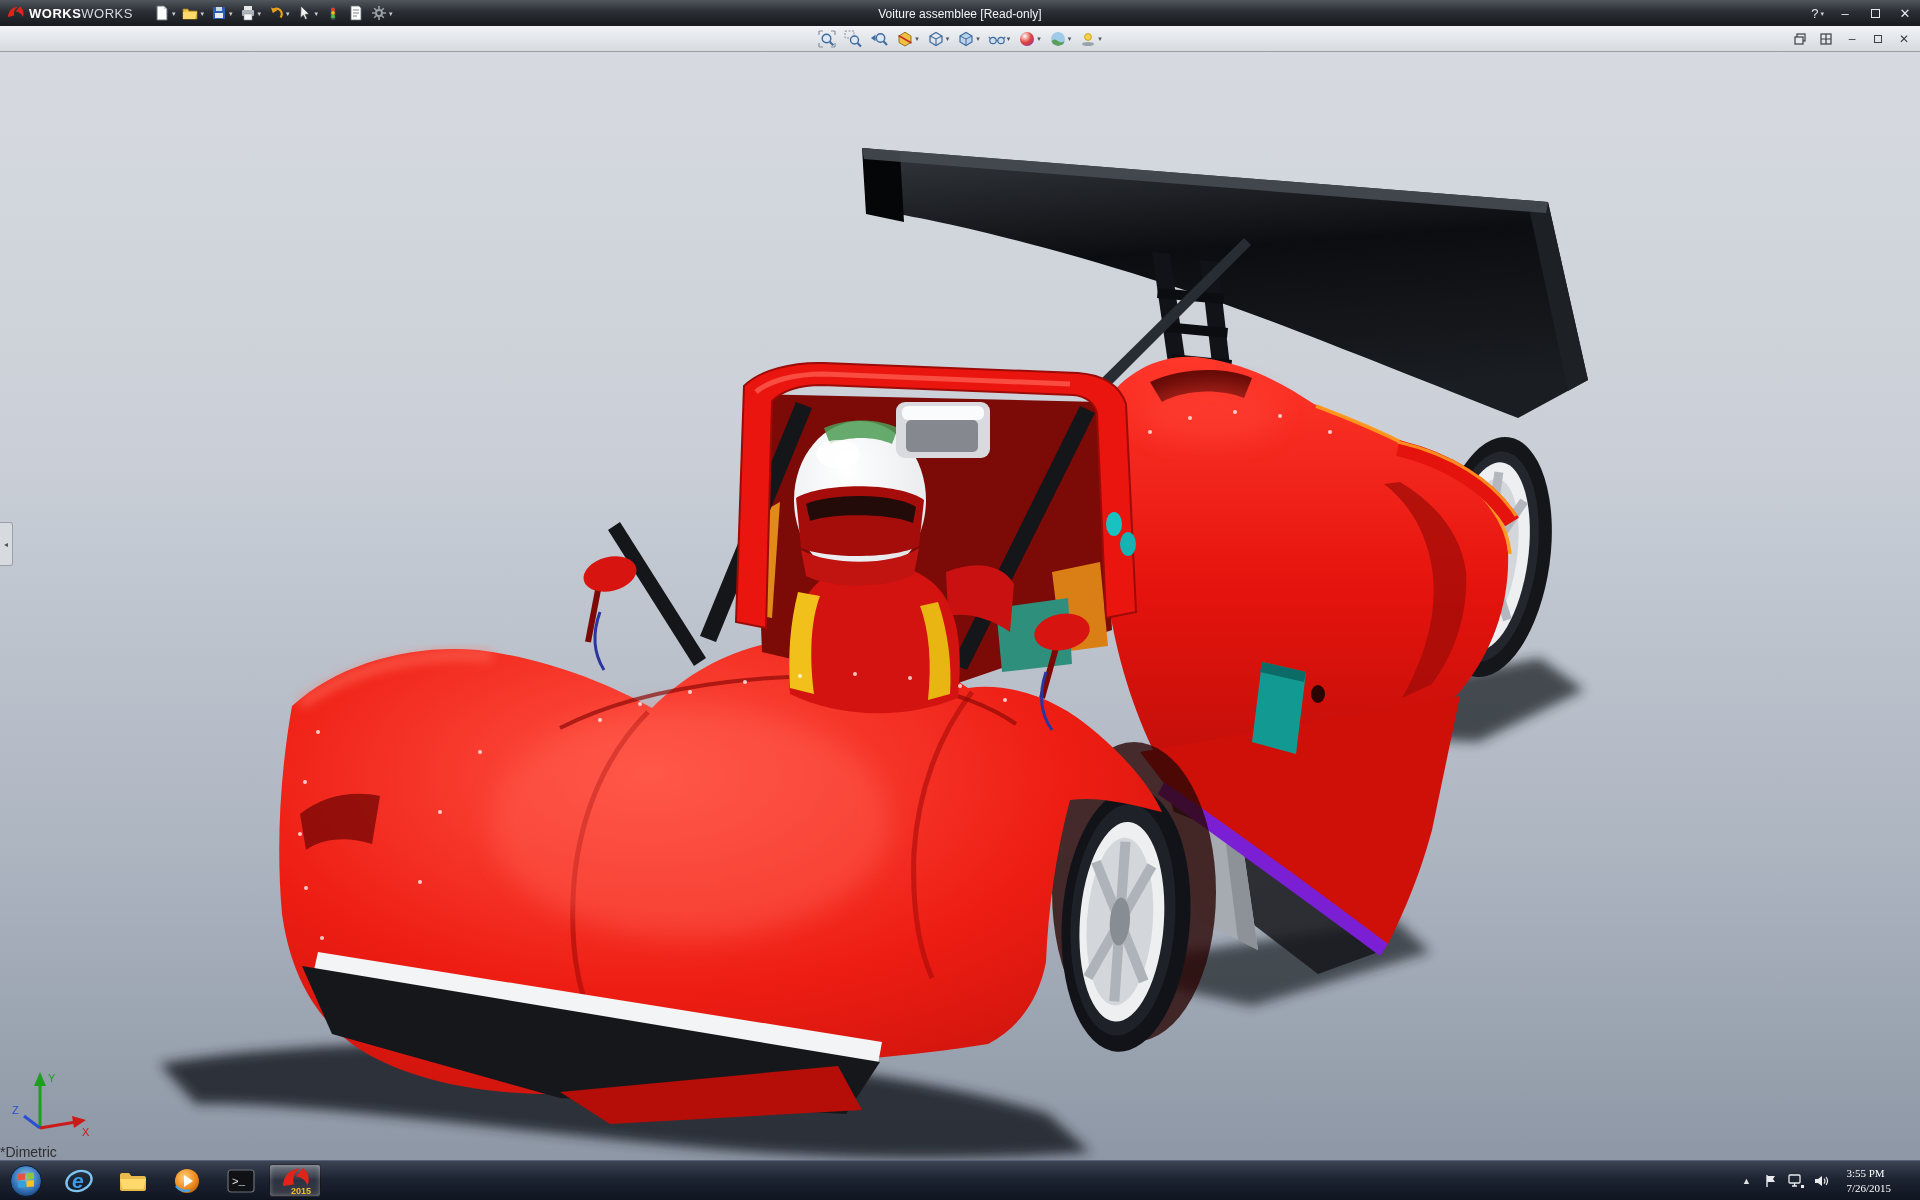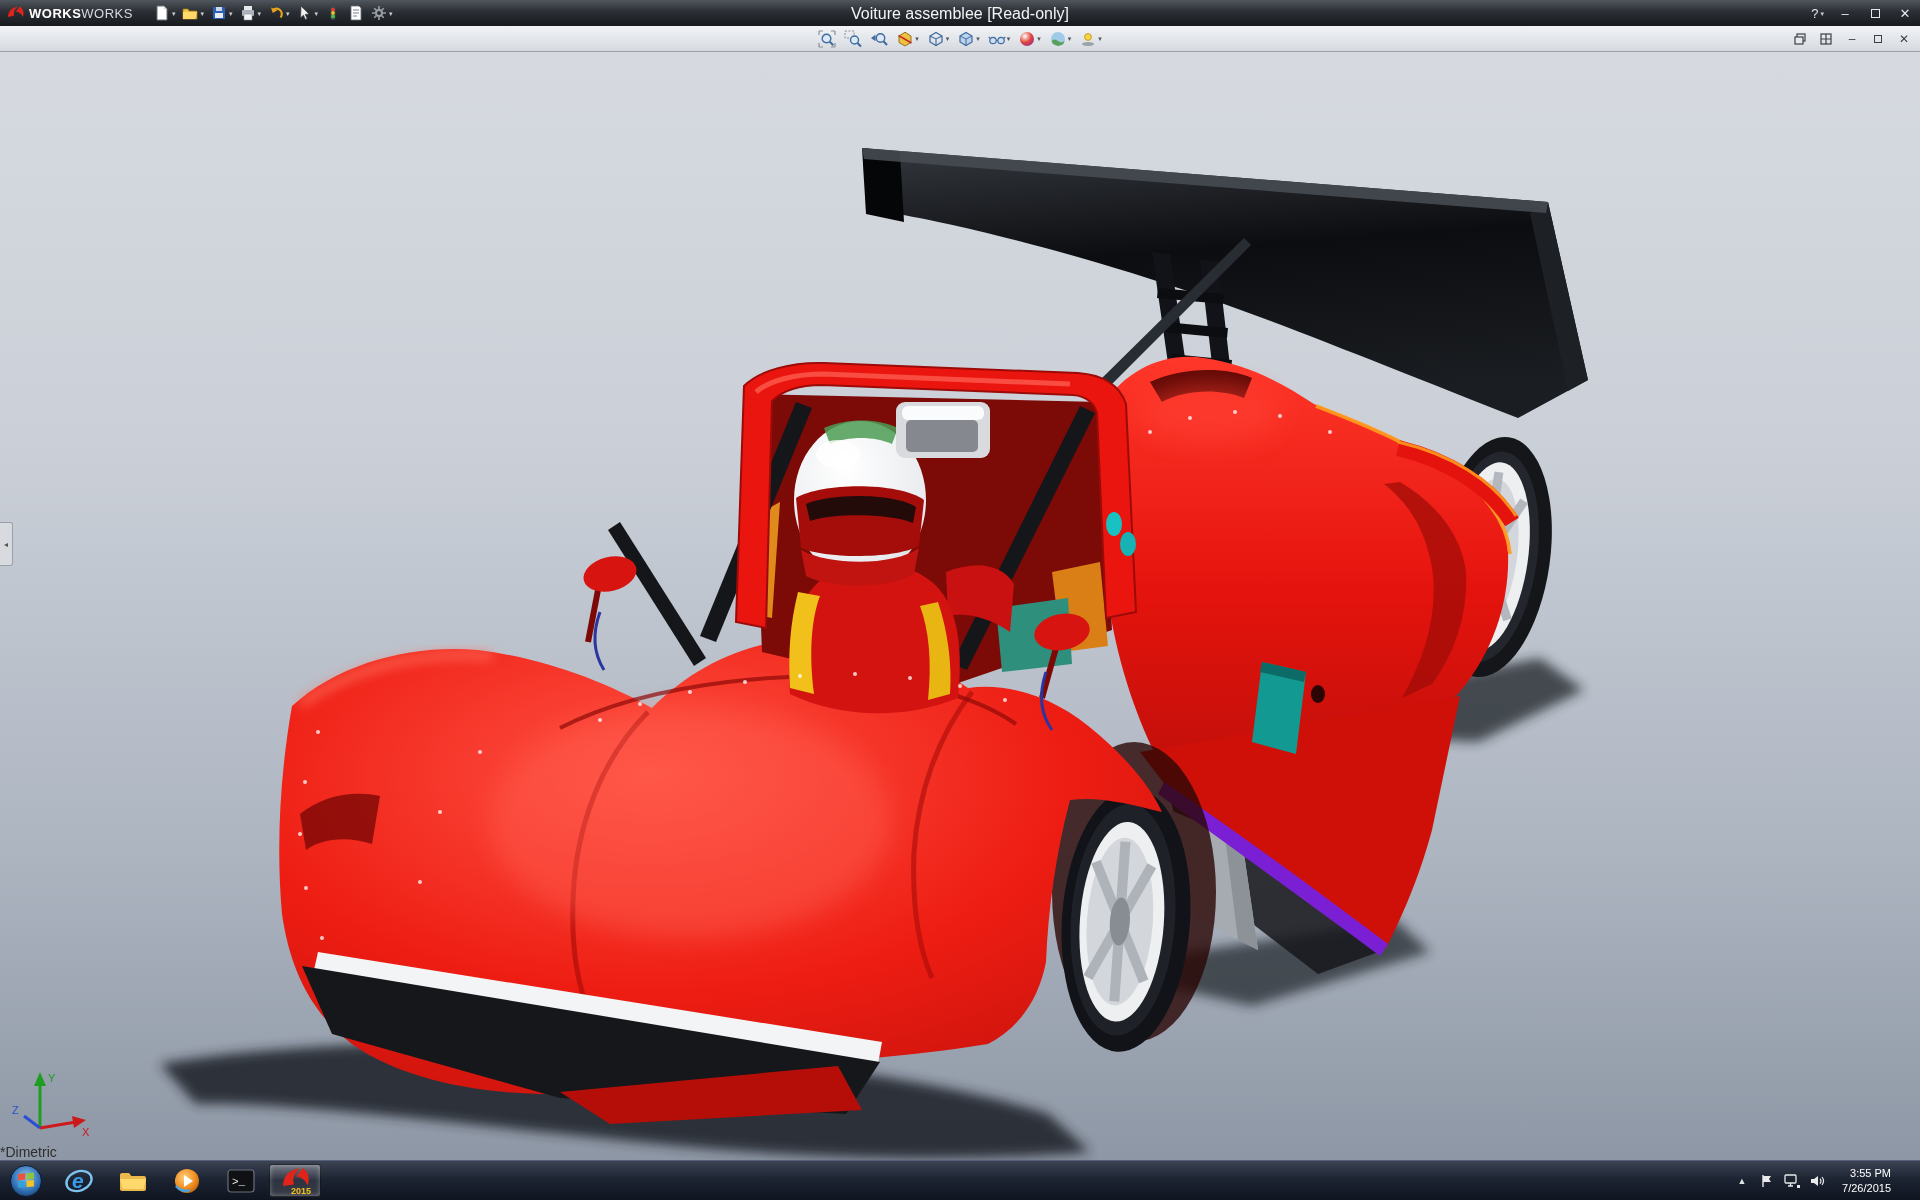--- a/index.html
+++ b/index.html
@@ -9,21 +9,21 @@
   
   .titlebar { position:absolute; top:0; left:0; right:0; height:26px;
     background:linear-gradient(#50565d,#2b2f35 45%,#17191d); display:flex; align-items:center; color:#e9ebee; z-index:30; }
   .brand { display:flex; align-items:center; gap:5px; padding:0 12px 0 6px; }
   .brand-text { font-size:13px; letter-spacing:.5px; color:#fff; white-space:nowrap; }
   .brand-text b { font-weight:bold; } .brand-text span { font-weight:normal; color:#d7dade; }
   .toolbar-main { display:flex; align-items:center; gap:1px; padding-left:6px; }
   .tool-btn { display:flex; align-items:center; height:22px; padding:0 3px; border-radius:2px; cursor:default; }
   .caret { font-size:7px; color:#c9cdd2; margin-left:2px; line-height:1; }
   .title-center { position:absolute; left:0; right:0; top:0; height:28px; display:flex; align-items:center; justify-content:center;
-    font-size:16px; color:#f2f4f6; pointer-events:none; }
+    font-size:12px; color:#f2f4f6; pointer-events:none; }
   .win-controls { margin-left:auto; display:flex; align-items:center; height:100%; z-index:2; }
   .win-btn { width:30px; height:100%; display:flex; align-items:center; justify-content:center; font-size:13px; color:#e6e8eb; }
   .sq { display:inline-block; width:9px; height:9px; border:1.5px solid #e6e8eb; }
   .help-grp { display:flex; align-items:center; padding:0 6px; font-size:13px; color:#e6e8eb; }
 
   
   .viewbar { position:absolute; top:26px; left:0; right:0; height:26px;
     background:linear-gradient(#f1f3f6,#d6dadf); border-bottom:1px solid #9aa0a8; display:flex; align-items:center; z-index:29; }
   .viewbar-center { margin:0 auto; display:flex; align-items:center; gap:2px; }
   .vbtn { display:flex; align-items:center; height:23px; padding:0 3px; border-radius:2px; }
@@ -43,21 +43,21 @@
 
   
   .taskbar { position:absolute; bottom:0; left:0; right:0; height:40px;
     background:linear-gradient(#3c4454,#1d2432 45%,#0f1420); border-top:1px solid #55607a; display:flex; align-items:stretch; z-index:40; }
   .start-btn { width:52px; display:flex; align-items:center; justify-content:center; }
   .tb-app { width:52px; margin:3px 1px; border-radius:3px; display:flex; align-items:center; justify-content:center; }
   .tb-app.active { background:linear-gradient(rgba(255,255,255,.30),rgba(255,255,255,.08) 50%,rgba(255,255,255,.16));
     border:1px solid rgba(0,0,0,.55); box-shadow:inset 0 0 5px rgba(255,255,255,.35);align-items:flex-end; }
   .tray { margin-left:auto; display:flex; align-items:center; gap:7px; padding-right:2px; }
   .tray-btn { color:#dfe3e8; font-size:9px; width:18px; height:22px; display:flex; align-items:center; justify-content:center; border-radius:2px; }
-  .clock { color:#fff; font-size:11px; line-height:1.35; text-align:right; padding:0 9px; }
+  .clock { color:#fff; font-size:11px; line-height:1.35; text-align:left; padding:0 9px;font-family:Liberation Serif, serif; }
   .show-desktop { width:11px; border-left:1px solid #000; background:linear-gradient(rgba(255,255,255,.14),rgba(255,255,255,.02)); }
 
   .icon16 { width:16px; height:16px; display:block; }
   .icon18 { width:18px; height:18px; display:block; }
 </style>
 </head>
 <body>
 
 <div class="screen">
 

